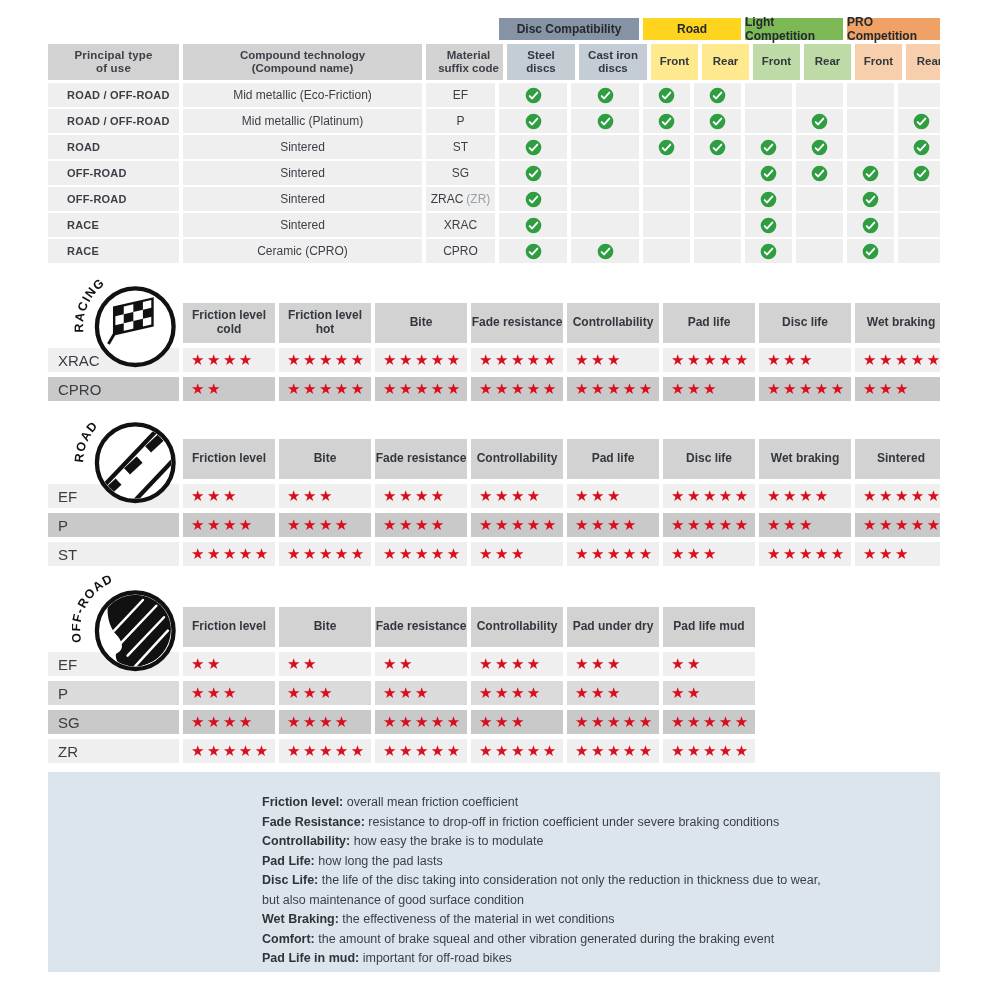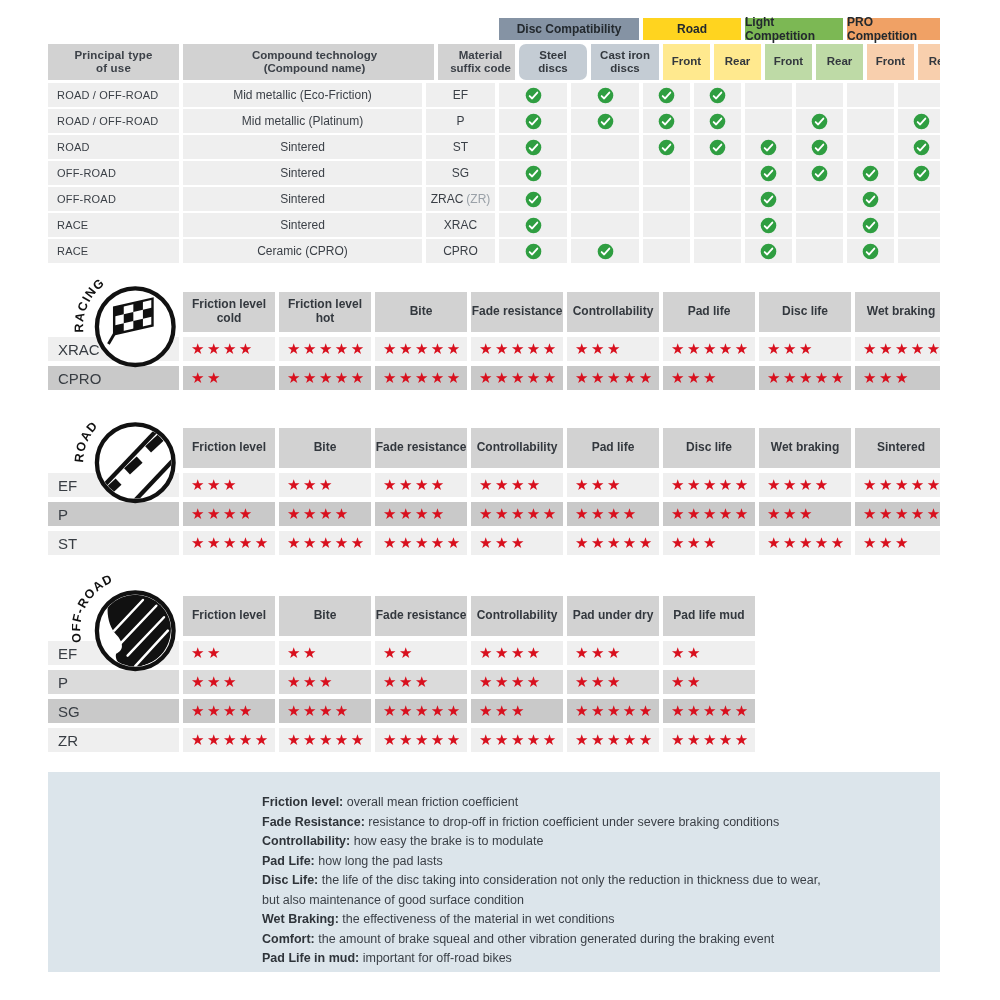--- a/index.html
+++ b/index.html
@@ -5,21 +5,21 @@
   html,body{margin:0;padding:0;background:#fff;}
   body{font-family:"Liberation Sans","DejaVu Sans",sans-serif;color:#3a3f46;}
   .page{position:relative;width:940px;height:1000px;background:#fff;overflow:hidden;}
 
   
   #compat{position:absolute;left:48px;top:18px;}
   .crow{display:flex;gap:4px;margin-bottom:2px;}
   .grow{display:flex;gap:4px;margin-bottom:2px;}
   .srow{display:flex;gap:4px;margin-bottom:3px;}
   .cell{background:#efefef;display:flex;align-items:center;justify-content:center;height:24px;font-size:11px;}
-  .w-use{width:131px;justify-content:flex-start;padding-left:9px;box-sizing:border-box;letter-spacing:.2px;}
+  .w-use{width:131px;justify-content:flex-start;padding-left:19px;box-sizing:border-box;letter-spacing:.2px;font-weight:bold;}
   .w-tech{width:239px;font-size:12px;}
   .w-code{width:69px;font-size:12px;}
   .w-big{width:68px;}
   .w-sm{width:47px;}
   .code-note{color:#9aa1a8;margin-left:3px;}
   .hcell{background:#d2d2d2;height:36px;font-weight:bold;font-size:11.5px;text-align:center;line-height:1.15;color:#3c4148;display:flex;align-items:center;justify-content:center;}
   .scell{height:36px;font-weight:bold;font-size:11.5px;text-align:center;line-height:1.15;color:#33383e;display:flex;align-items:center;justify-content:center;}
   .gcell{height:22px;font-weight:bold;font-size:12px;display:flex;align-items:center;justify-content:center;color:#23292e;}
   .sp-lead{width:447px;background:transparent;}
   .g-disc{width:140px;}
@@ -27,21 +27,21 @@
   .chk-svg{width:17px;height:17px;display:block;}
 
   
   .rsection{position:absolute;left:48px;}
   #sec-racing{top:268px;}
   #sec-road{top:404px;}
   #sec-offroad{top:572px;}
   .sicon{position:absolute;left:24px;top:0;width:115px;height:102px;}
   .icon-svg{width:100%;height:100%;}
   .arc-text{font-size:13px;font-weight:bold;letter-spacing:1.2px;fill:#111;font-family:"Liberation Sans",sans-serif;}
-  .rtable{margin-top:24px;}
+  .rtable{margin-top:35px;}
   .rrow{display:flex;gap:4px;margin-bottom:5px;}
   .rlabel{width:131px;box-sizing:border-box;display:flex;align-items:center;justify-content:flex-start;padding-left:10px;font-size:15px;color:#383d43;}
   .rcell{width:92px;box-sizing:border-box;display:flex;align-items:center;}
   .rhead .rlabel{background:transparent;height:40px;}
   .rhead .rcell{height:40px;background:#d2d2d2;font-weight:bold;font-size:12px;color:#33383e;justify-content:center;text-align:center;line-height:1.15;}
   .rrow.rdata .rlabel{height:24px;}
   .rrow.rdata .rcell{height:24px;justify-content:flex-start;padding-left:8px;
      color:#d8101e;font-size:15px;letter-spacing:2.5px;font-family:"DejaVu Sans",sans-serif;}
   .shade-light{background:#efefef;}
   .shade-mid{background:#dbdbdb;}
@@ -62,23 +62,23 @@
   <section id="compat">
     <div class="grow" id="group-row">
         <div class="cell sp-lead"></div>
         <div class="gcell g-disc" style="background: rgb(133, 147, 164);">Disc Compatibility</div>
         <div class="gcell g-sub" style="background: rgb(255, 212, 31);">Road</div>
         <div class="gcell g-sub" style="background: rgb(124, 184, 84);">Light Competition</div>
         <div class="gcell g-sub" style="background: rgb(240, 161, 101);">PRO Competition</div>
       </div>
     <div class="srow" id="sub-row">
         <div class="hcell w-use" style="justify-content: center; padding-left: 0px;">Principal type<br>of use</div>
-        <div class="hcell w-tech" style="justify-content: center; padding-left: 12px;">Compound technology<br>(Compound name)</div>
+        <div class="hcell w-tech" style="justify-content: center; padding-left: 0px;">Compound technology<br>(Compound name)</div>
         <div class="hcell w-code" style="justify-content: center; padding-left: 8px;">Material<br>suffix code</div>
-        <div class="scell w-big" style="background: rgb(196, 204, 212); border-radius: 7px;">Steel<br>discs</div>
+        <div class="scell w-big" style="background: rgb(196, 204, 212);">Steel<br>discs</div>
         <div class="scell w-big" style="background: rgb(196, 204, 212);">Cast iron<br>discs</div>
         <div class="scell w-sm" style="background: rgb(255, 233, 142);">Front</div>
         <div class="scell w-sm" style="background: rgb(255, 233, 142);">Rear</div>
         <div class="scell w-sm" style="background: rgb(190, 218, 166);">Front</div>
         <div class="scell w-sm" style="background: rgb(190, 218, 166);">Rear</div>
         <div class="scell w-sm" style="background: rgb(248, 207, 173);">Front</div>
         <div class="scell w-sm" style="background: rgb(248, 207, 173);">Rear</div>
       </div>
     <div id="compat-rows">
         <div class="crow">

